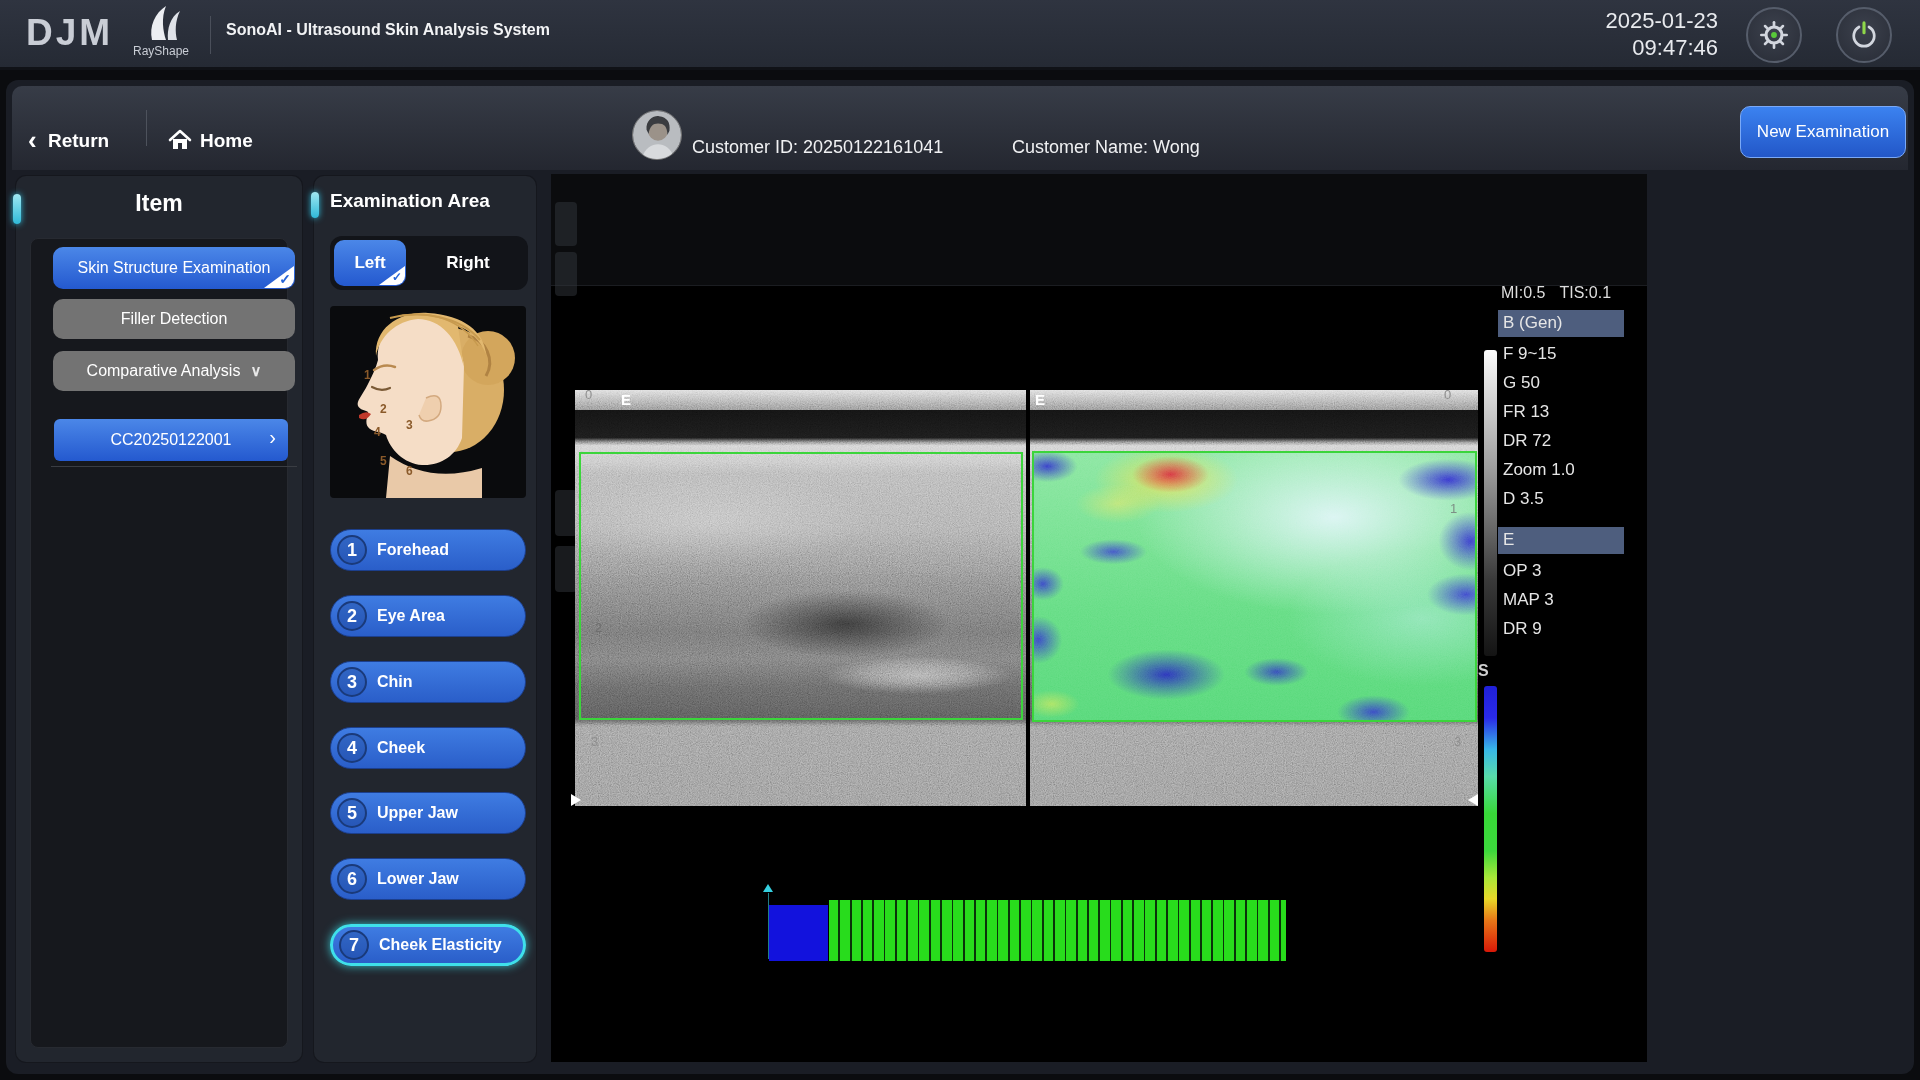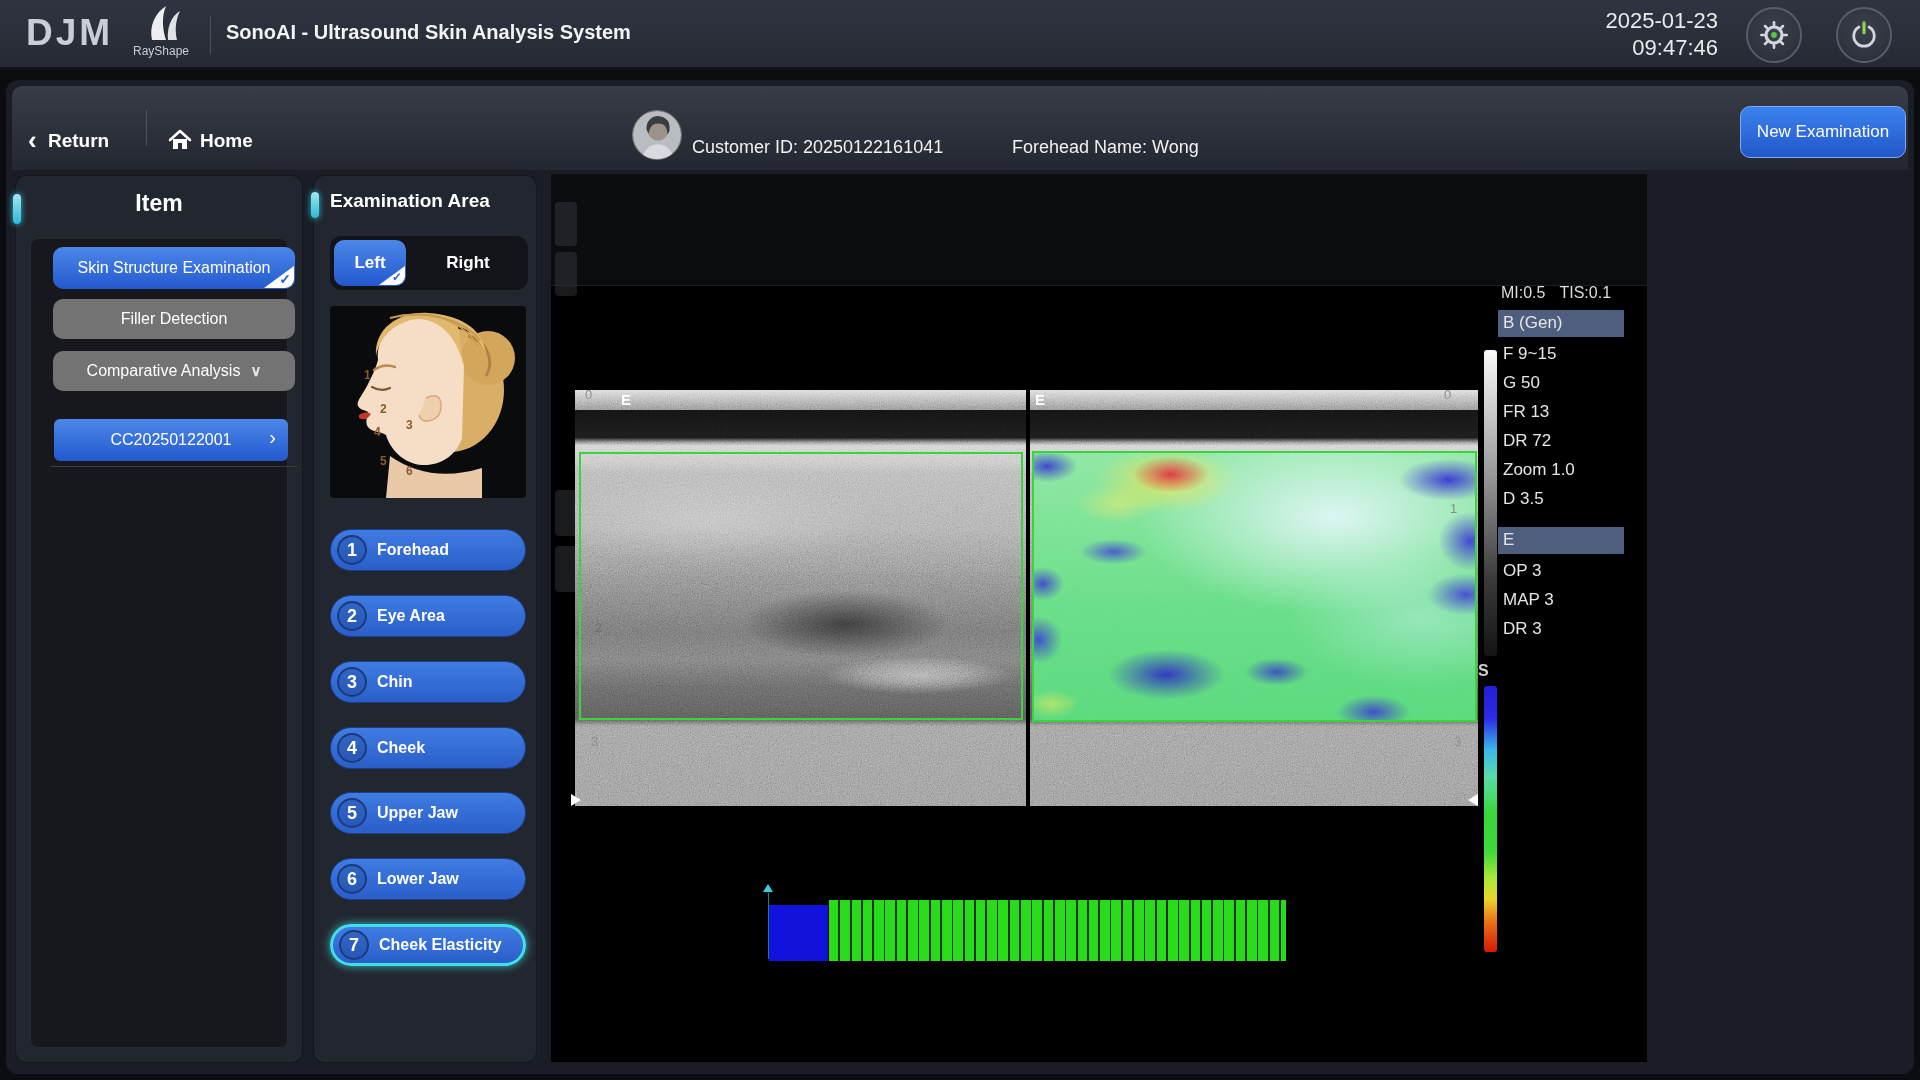--- a/index.html
+++ b/index.html
@@ -6,21 +6,21 @@
   html,body { width:1920px; height:1080px; background:#0b0c0f; font-family:"Liberation Sans",sans-serif; overflow:hidden; }
   #app { position:relative; width:1920px; height:1080px; }
 
   
   .topbar { position:absolute; left:0; top:0; width:1920px; height:70px;
     background:linear-gradient(180deg,#2f3440,#252a34); border-bottom:3px solid #101217; }
   .logo-djm { position:absolute; left:26px; top:12px; font-size:37px; color:#c9cdd5; letter-spacing:3px; font-weight:bold; }
   .rayshape { position:absolute; left:126px; top:4px; width:70px; text-align:center; }
   .rayshape .rs-label { display:block; font-size:12px; color:#c9cdd5; margin-top:-2px; }
   .top-divider { position:absolute; left:210px; top:16px; width:1px; height:38px; background:#4a4f5a; }
-  .app-title { position:absolute; left:226px; top:21px; font-size:20px; font-weight:bold; color:#f2f3f5; }
+  .app-title { position:absolute; left:226px; top:21px; font-size:16px; font-weight:bold; color:#f2f3f5; }
   .datetime { position:absolute; right:202px; top:7px; width:150px; text-align:right; color:#e8eaee; font-size:22px; line-height:27px; }
   .circle-btn { position:absolute; top:7px; width:56px; height:56px; border-radius:50%;
     background:radial-gradient(circle at 50% 40%,#3c414d,#282c36); border:2px solid #565d6b;
     display:flex; align-items:center; justify-content:center; cursor:pointer; }
   .circle-btn.gear { left:1746px; } .circle-btn.power { left:1836px; }
 
   
   .frame { position:absolute; left:6px; top:80px; width:1908px; height:994px; background:#1a1d25; border-radius:12px; }
   .navbar { position:absolute; left:12px; top:86px; width:1896px; height:84px;
     background:linear-gradient(180deg,#373c47,#242730); border-radius:10px 10px 0 0; }
@@ -204,21 +204,21 @@
   <div class="nav-label" style="left:200px">Home</div>
   <div class="avatar">
     <svg width="50" height="50" viewBox="0 0 48 48">
       <rect width="48" height="48" fill="#b9bcc0"></rect>
       <path d="M8 48 c2-12 10-16 16-16 s14 4 16 16 z" fill="#d8dadd"></path>
       <circle cx="24" cy="19" r="9.5" fill="#9b9289"></circle>
       <path d="M13 18 c-1-10 8-14 12-13 c8 1 11 6 10 14 l-2 4 c0-8-3-11-9-11 c-5 0-8 3-9 10 z" fill="#3a3c40"></path>
     </svg>
   </div>
   <div class="cust-text" style="left:692px">Customer ID: 20250122161041</div>
-  <div class="cust-text" style="left:1012px">Forehead Name: Wong</div>
+  <div class="cust-text" style="left:1012px">Customer Name: Wong</div>
   <div class="new-exam-btn">New Examination</div>
 
   <div class="panel" style="left:16px;top:176px;width:286px;height:886px">
     <div class="accent-pill" style="left:-3px;top:18px;height:30px"></div>
     <div class="item-title">Item</div>
     <div class="item-inset">
       <div class="item-btn blue" style="top:8px">
         <span>Skin Structure Examination</span>
         <span class="corner-check">✓</span>
       </div>
@@ -362,21 +362,21 @@
     <div class="us-row" style="top:170px">F 9~15</div>
     <div class="us-row" style="top:199px">G 50</div>
     <div class="us-row" style="top:228px">FR 13</div>
     <div class="us-row" style="top:257px">DR 72</div>
     <div class="us-row" style="top:286px">Zoom 1.0</div>
     <div class="us-row" style="top:315px">D 3.5</div>
     <div class="us-hl" style="top:353px"></div>
     <div class="us-row" style="top:356px">E</div>
     <div class="us-row" style="top:387px">OP 3</div>
     <div class="us-row" style="top:416px">MAP 3</div>
-    <div class="us-row" style="top:445px">DR 3</div>
+    <div class="us-row" style="top:445px">DR 9</div>
 
     <div class="graybar"></div>
     <div class="s-label">S</div>
     <div class="colorbar"></div>
 
     <div class="cyan-arrow"></div>
     <div class="cyan-line"></div>
     <div class="blue-rect"></div>
     <div class="green-bar"></div>
   </div>

